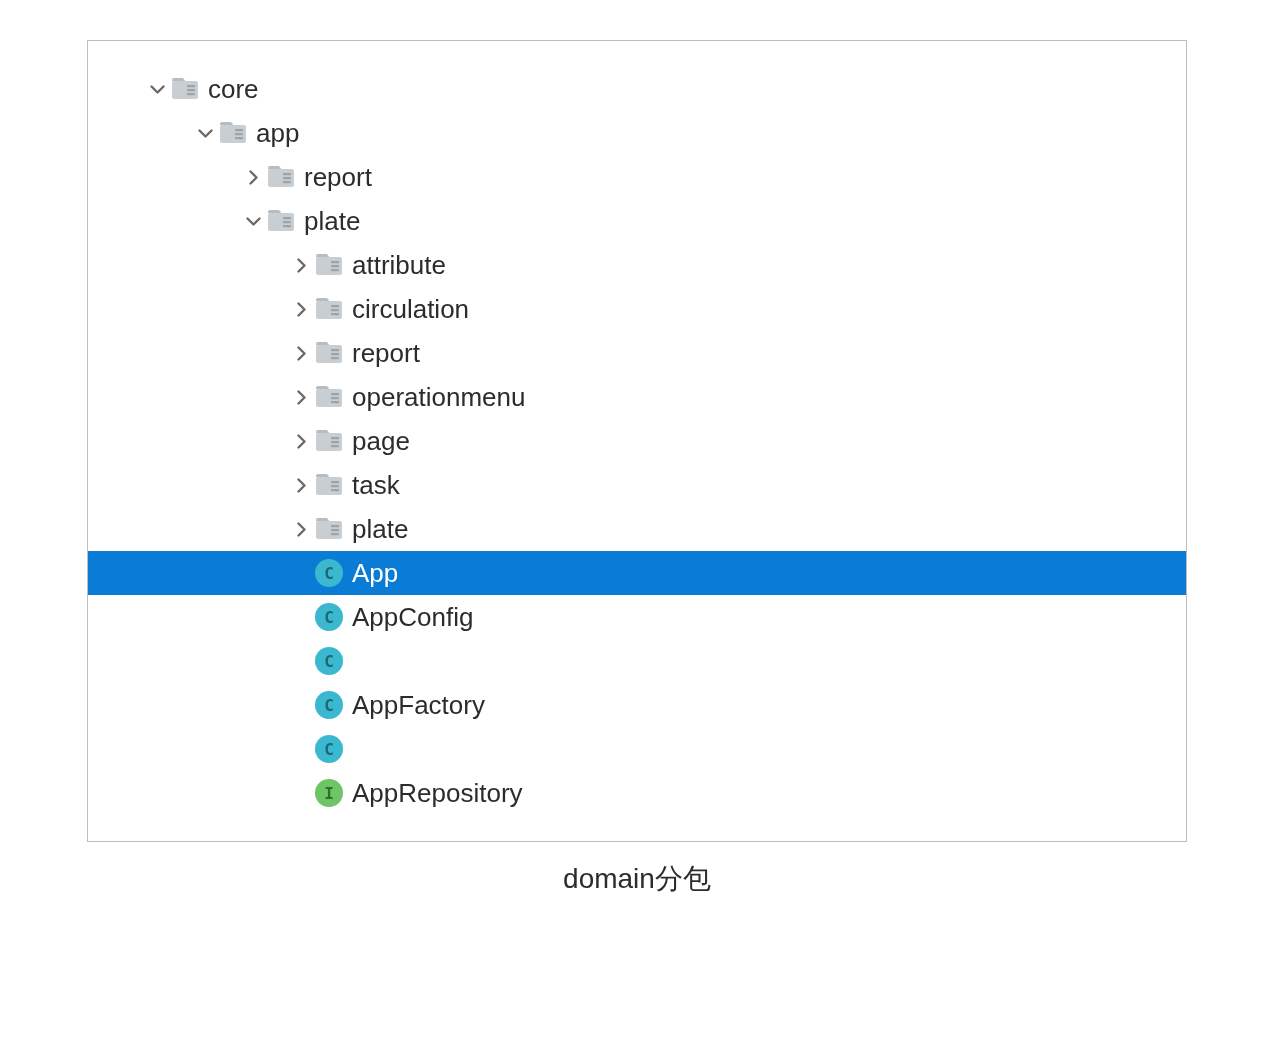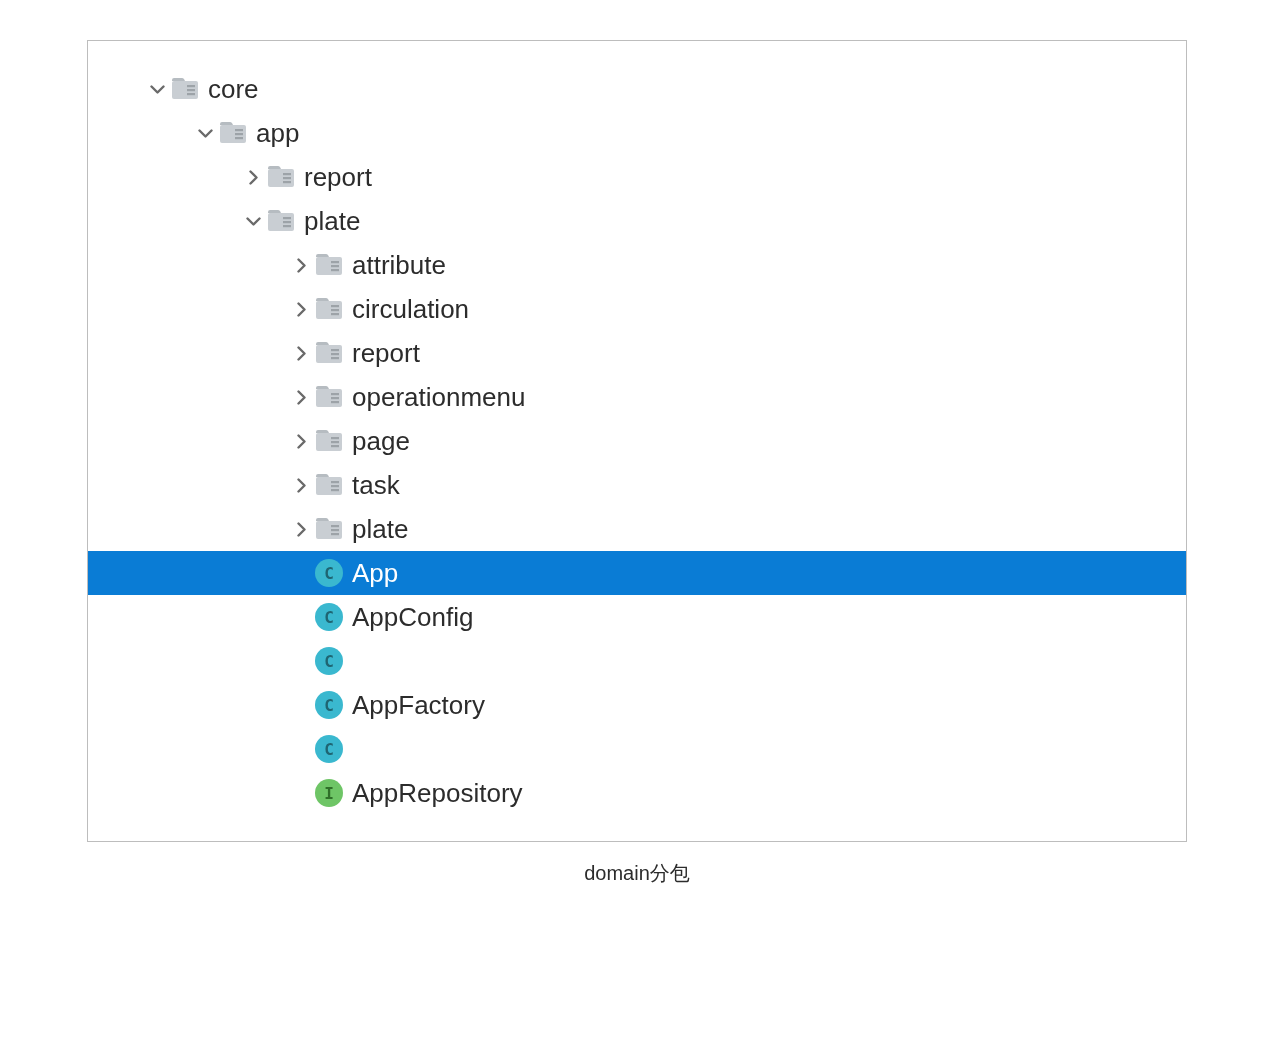--- a/index.html
+++ b/index.html
@@ -60,21 +60,21 @@
       justify-content: center;
       color: #fff;
       font-family: Menlo, Consolas, monospace;
     }
     .class-icon { background: #3ab8cf; color: #1f6572; }
     .iface-icon { background: #6ec566; color: #2f6f29; }
     .label { flex: 0 0 auto; }
     .caption {
       text-align: center;
       margin-top: 18px;
-      font-size: 20px;
+      font-size: 28px;
       color: #2c2c2c;
     }
   </style>
 </head>
 <body>
 
 <div class="wrap">
   <div class="panel">
     <div class="tree" id="tree-root">
         <div class="row">

